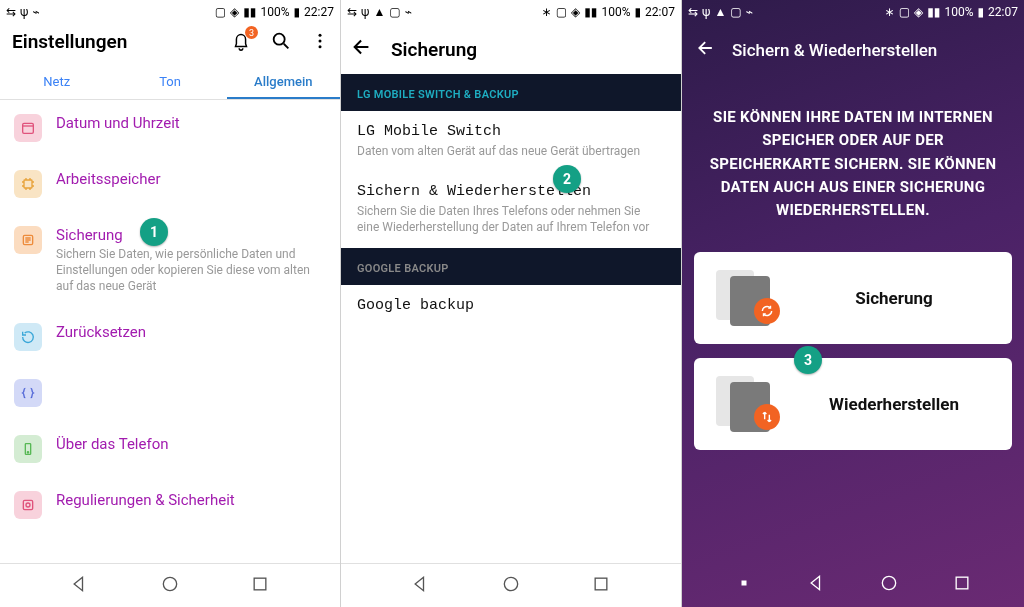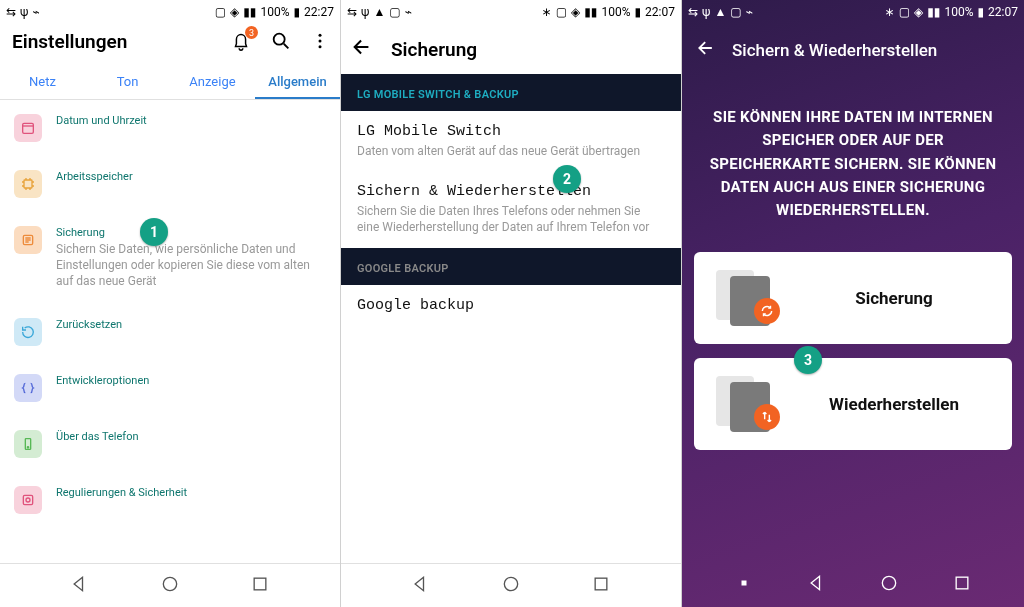--- a/index.html
+++ b/index.html
@@ -22,21 +22,21 @@
   .bell-badge { position:absolute; top:-4px; right:-6px; background:#f26322; color:#fff; font-size:9px; border-radius:50%; width:13px; height:13px; display:flex; align-items:center; justify-content:center; }
 
   .tabs { display:flex; padding: 8px 0 0 0; border-bottom:1px solid #e0e0e0; }
   .tab { flex:1; text-align:center; font-size:13px; color:#3b82f6; padding:10px 0 8px; }
   .tab.active { color:#2a7cc9; font-weight:500; border-bottom:2px solid #2a7cc9; }
 
   .list { flex:1; overflow:hidden; }
   .row { display:flex; align-items:flex-start; padding:14px 14px; gap:14px; position:relative; }
   .row .ic { width:28px; height:28px; border-radius:6px; flex-shrink:0; display:flex; align-items:center; justify-content:center; }
   .row .txt { flex:1; }
-  .row .ttl { font-size:11px; color:#0f766e; }
+  .row .ttl { font-size:15px; color:#a21caf; }
   .row .sub { font-size:12px; color:#999; margin-top:2px; line-height:1.35; }
 
   
   .nav { height:44px; display:flex; align-items:center; justify-content:space-evenly; border-top:1px solid #e0e0e0; background:#fff; }
   .s3 .nav { background:transparent; border-top:none; }
   .nav svg { width:20px; height:20px; }
 
   
   .step { position:absolute; width:28px; height:28px; background:#14a085; border-radius:50%; color:#fff; font-weight:700; font-size:14px; display:flex; align-items:center; justify-content:center; box-shadow:0 1px 2px rgba(0,0,0,.3); z-index:5; }
 
@@ -104,21 +104,20 @@
             <circle cx="12" cy="12" r="1.8"></circle>
             <circle cx="12" cy="19" r="1.8"></circle>
           </svg>
       </span>
     </div>
   </div>
 
   <div class="tabs">
     <div class="tab">Netz</div>
     <div class="tab">Ton</div>
-    <div class="tab">Anzeige</div>
     <div class="tab active">Allgemein</div>
   </div>
 
   <div class="list">
     <div class="row">
       <div class="ic" style="background:#f8d2dc">
           <svg width="16" height="16" viewBox="0 0 24 24" fill="none" stroke="#e0537c" stroke-width="2">
             <rect x="4" y="5" width="16" height="15" rx="2"></rect>
             <path d="M4 9h16"></path>
           </svg>
@@ -160,23 +159,20 @@
         </div>
       <div class="txt">
           <div class="ttl">Zurücksetzen</div>
         </div>
     </div>
     <div class="row">
       <div class="ic" style="background:#d3d9f7">
           <svg width="16" height="16" viewBox="0 0 24 24" fill="none" stroke="#4d63d6" stroke-width="2">
             <path d="M8 5c-2 0-2 2-2 3s0 3-2 4c2 1 2 3 2 4s0 3 2 3M16 5c2 0 2 2 2 3s0 3 2 4c-2 1-2 3-2 4s0 3-2 3"></path>
           </svg>
-        </div>
-      <div class="txt">
-          <div class="ttl">Entwickleroptionen</div>
         </div>
     </div>
     <div class="row">
       <div class="ic" style="background:#d4ecd3">
           <svg width="16" height="16" viewBox="0 0 24 24" fill="none" stroke="#57b855" stroke-width="2">
             <rect x="8" y="4" width="8" height="16" rx="1"></rect>
             <circle cx="12" cy="17" r="1"></circle>
           </svg>
         </div>
       <div class="txt">

